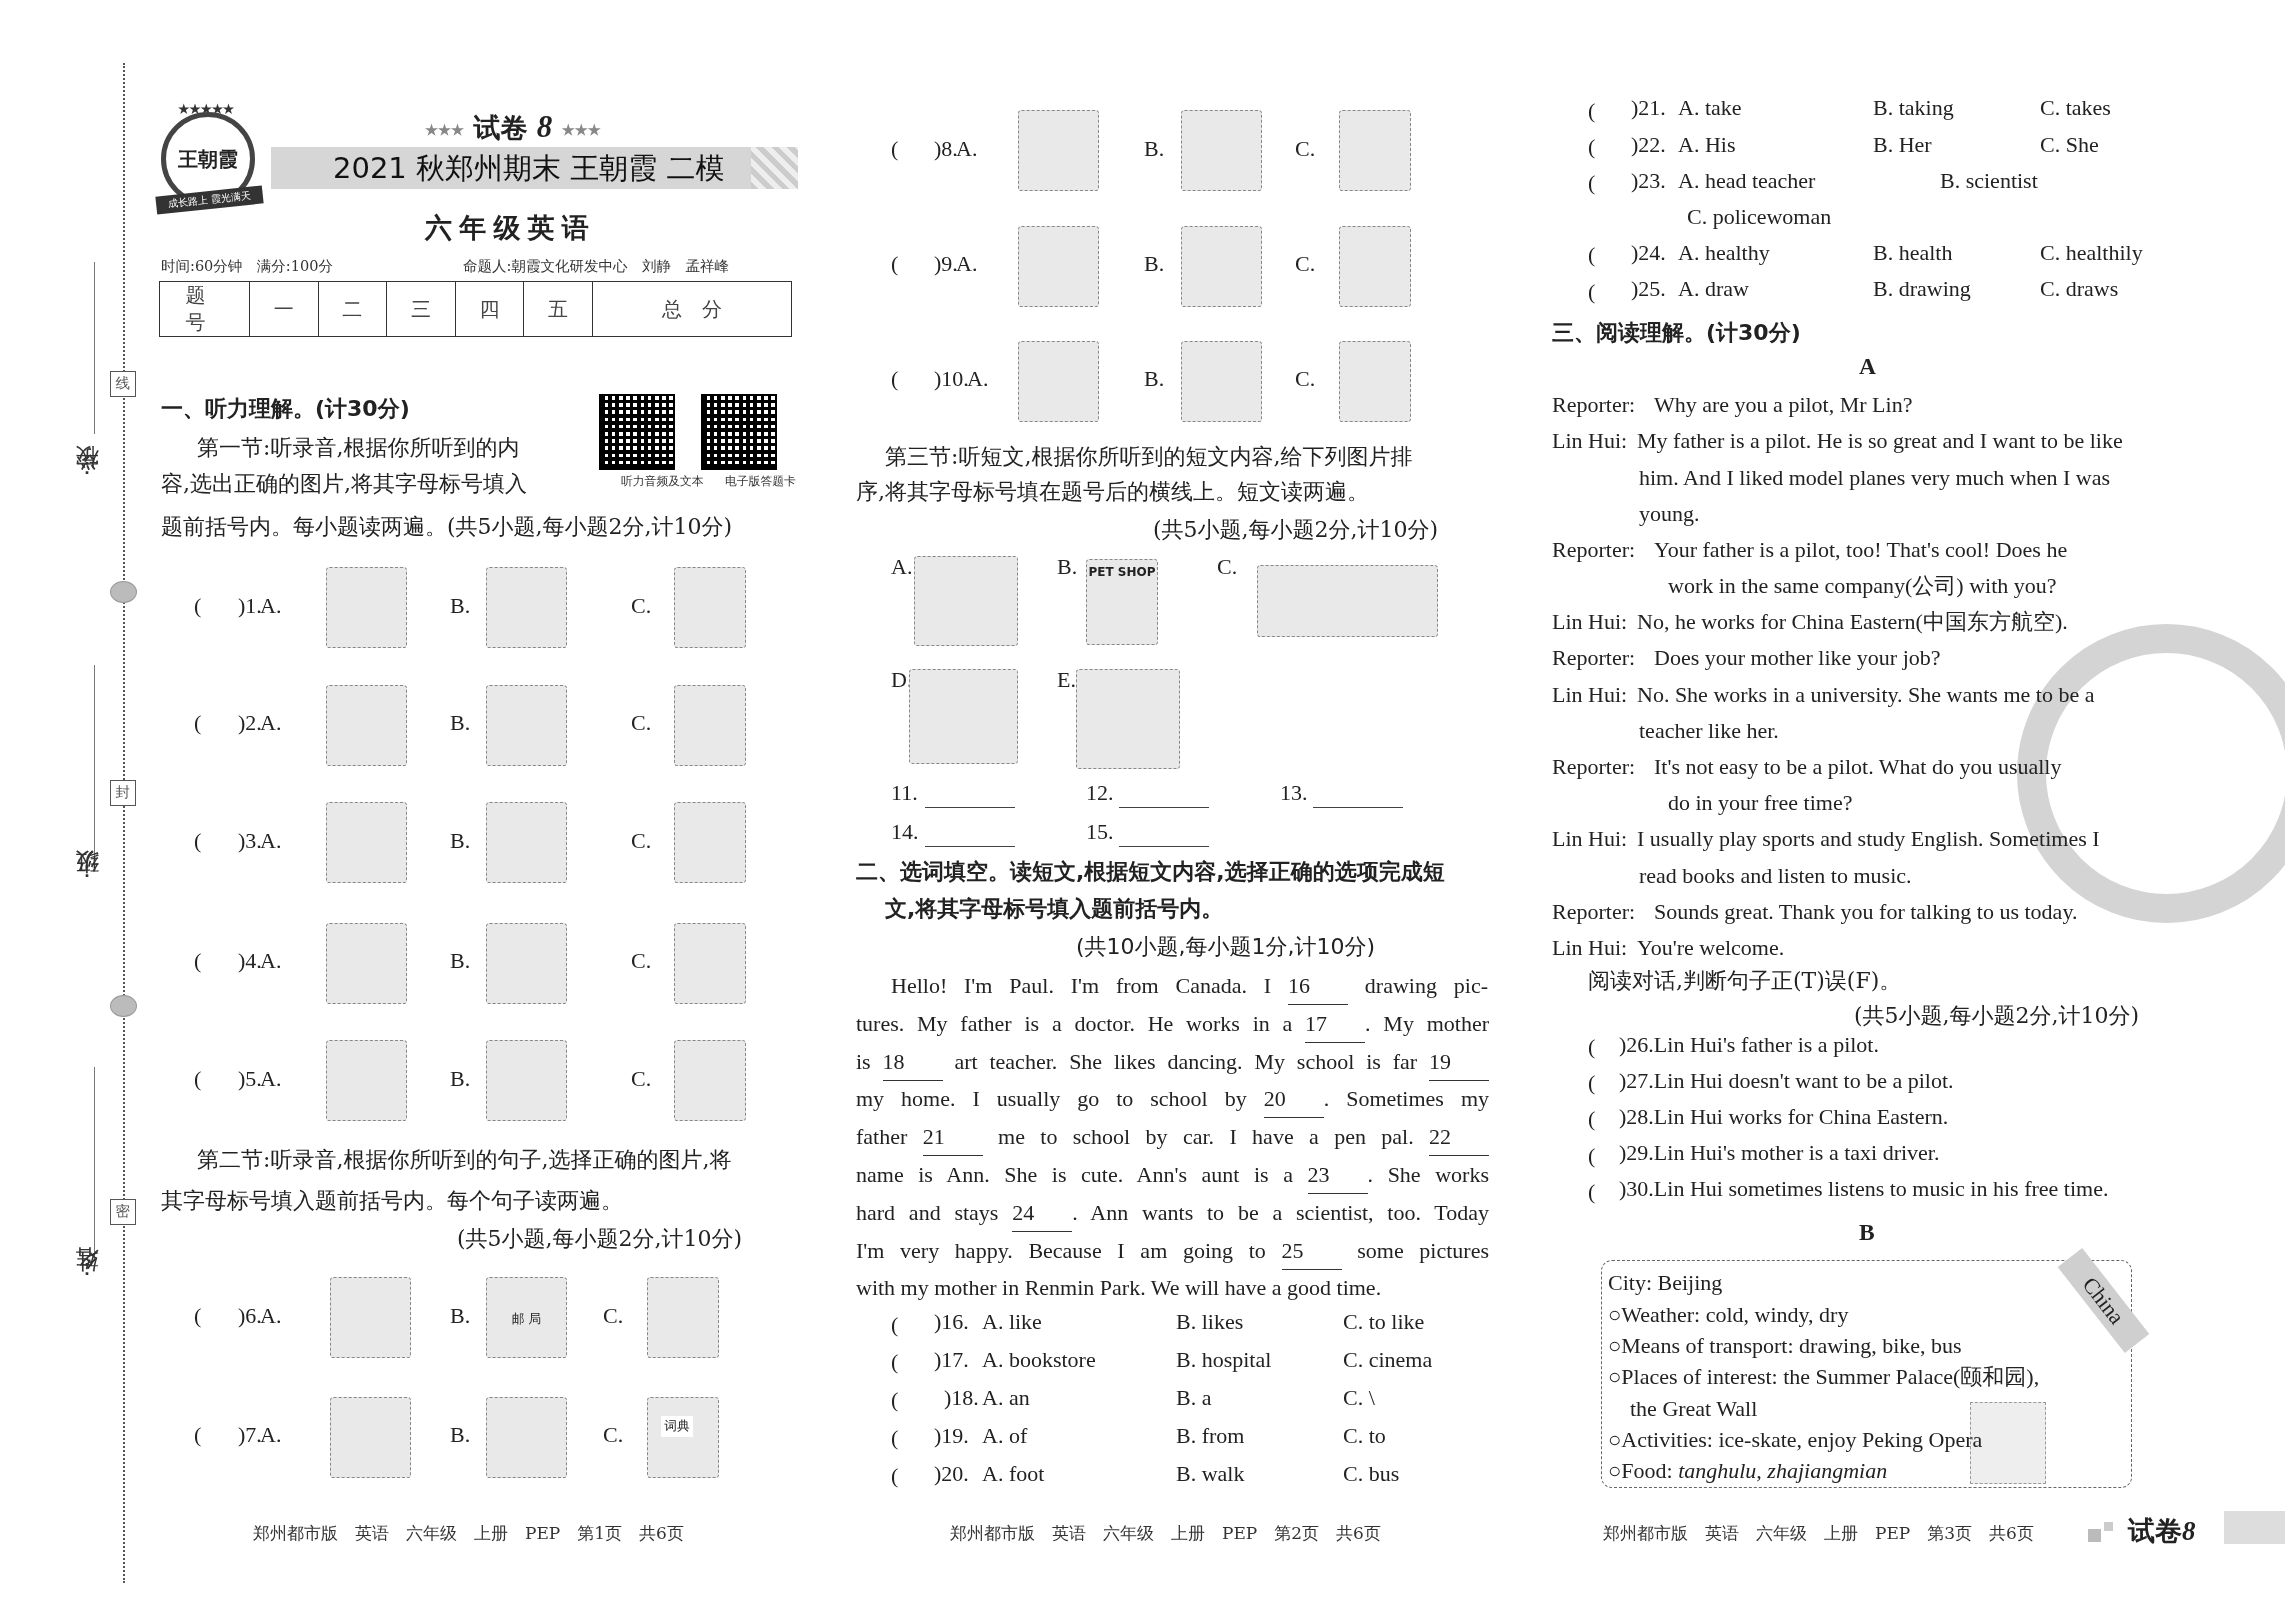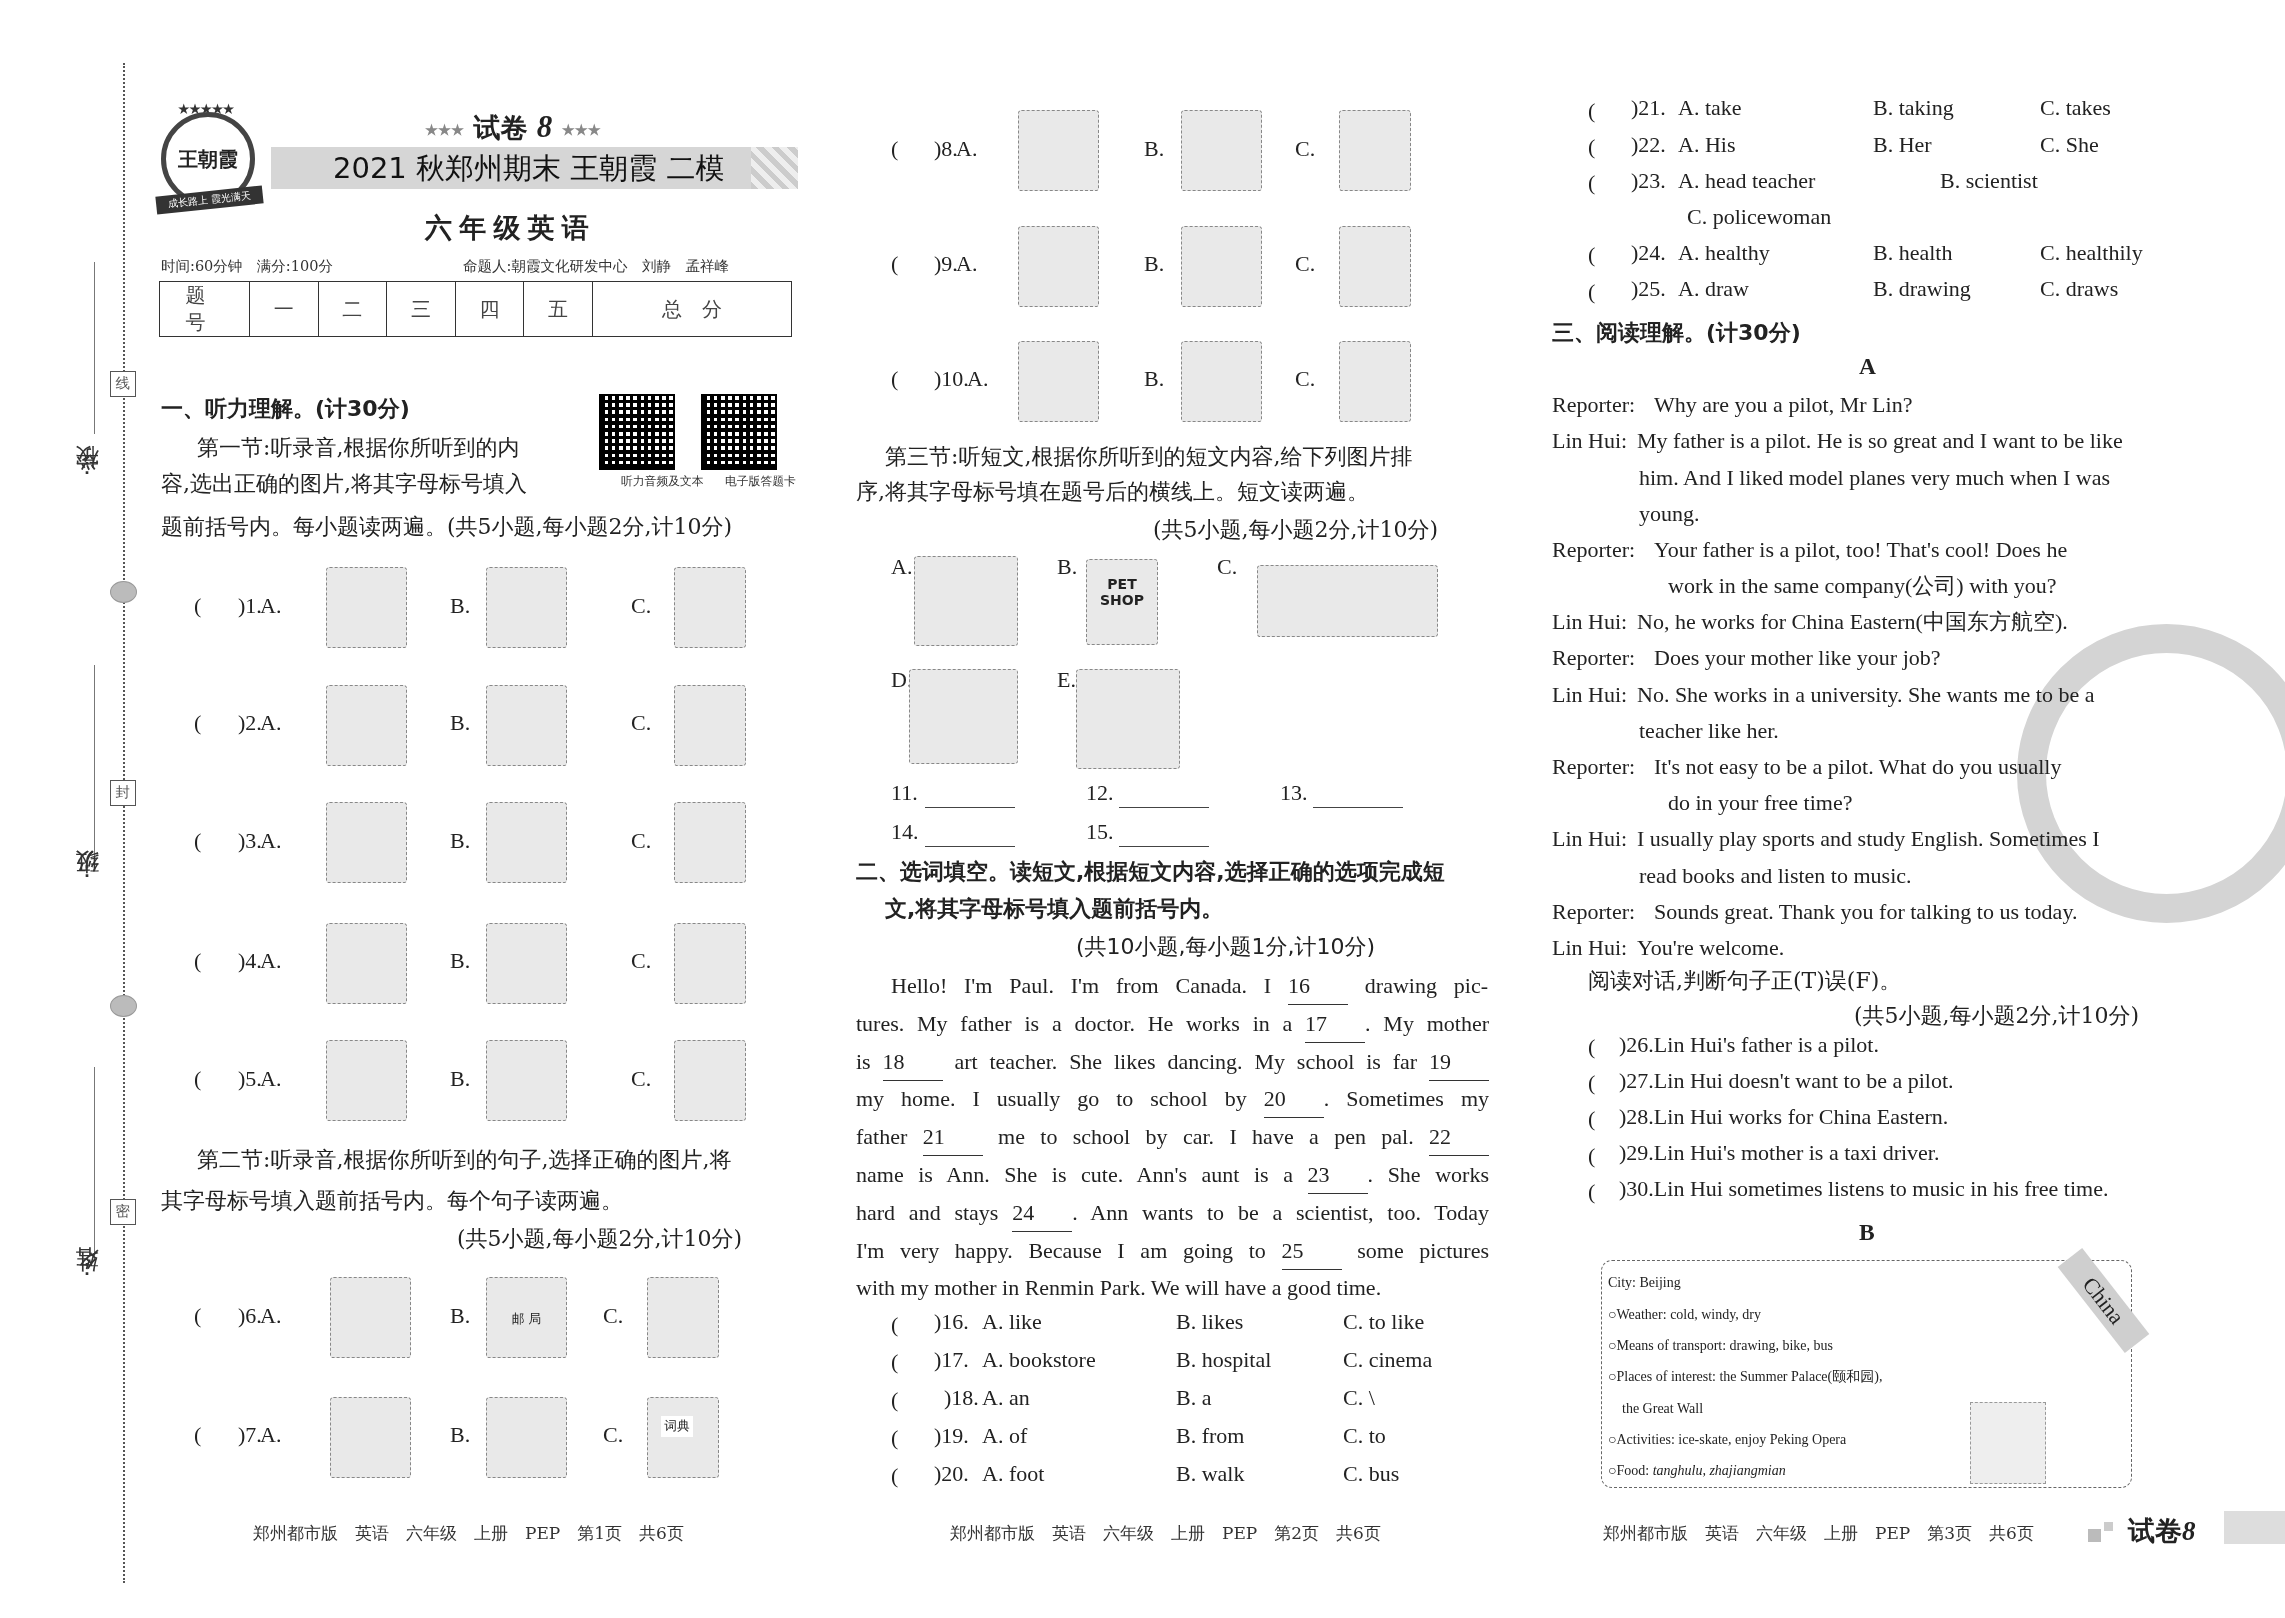--- a/index.html
+++ b/index.html
@@ -57,21 +57,21 @@
   .fill-line { position:absolute; border-bottom:1.8px solid #444; width:90px; }
 
   .col-text { position:absolute; font-size:22px; line-height:36px; font-family:"Liberation Serif",serif; }
 
   .dlg { position:absolute; font-size:22px; line-height:36px; font-family:"Liberation Serif",serif; white-space:nowrap; }
 
   .watermark { position:absolute; left:2017px; top:624px; width:299px; height:299px; border-radius:50%;
                border:29px solid #d4d4d4; box-sizing:border-box; }
 
   .card { position:absolute; left:1601px; top:1260px; width:531px; height:228px; border:1.8px dashed #666; border-radius:11px; box-sizing:border-box; }
-  .card-line { position:absolute; left:1608px; font-size:14px; line-height:31px; font-family:"Liberation Serif",serif; white-space:nowrap; }
+  .card-line { position:absolute; left:1608px; font-size:22px; line-height:31px; font-family:"Liberation Serif",serif; white-space:nowrap; }
   .china-tag { position:absolute; left:2049px; top:1285px; width:109px; height:31px; background:#cfcfcf; transform:rotate(52deg);
                font-size:22px; text-align:center; line-height:31px; font-family:"Liberation Serif",serif; }
   .wall-pic { position:absolute; left:1970px; top:1402px; width:74px; height:80px; background:#eee; border:0.9px dashed #999; }
 
   .footer { position:absolute; top:1522px; font-size:17px; font-family:"DejaVu Serif",serif; color:#333; word-spacing:7.2px; }
   .footer-badge { position:absolute; left:2085px; top:1513px; font-size:27px; font-weight:bold; font-family:"DejaVu Serif",serif; }
   .footer-badge .num { font-style:italic; font-family:"Liberation Serif",serif; }
   .footer-bar { position:absolute; left:2224px; top:1511px; width:62px; height:33px; background:#ddd; }
   .footer-sq { position:absolute; background:#bbb; }
 </style>
@@ -231,21 +231,21 @@
   </div>
 
 <div class="abs cn-body" style="left:885px;top:439px;">第三节:听短文,根据你所听到的短文内容,给下列图片排</div>
 <div class="abs cn-body" style="left:856px;top:474px;">序,将其字母标号填在题号后的横线上。短文读两遍。</div>
 <div class="abs cn-body" style="left:1153px;top:512px;">(共5小题,每小题2分,计10分)</div>
 
 <div class="opt-lbl" style="left:891px;top:554px;">A.</div>
 <div class="pic" style="left:914px;top:556px;width:104px;height:90px;"></div>
 <div class="opt-lbl" style="left:1057px;top:554px;">B.</div>
 <div class="pic" style="left:1086px;top:559px;width:72px;height:86px;">
-  <div style="position:absolute;top:16px;width:100%;text-align:center;font-size:14px;font-family:'DejaVu Sans',sans-serif;font-weight:bold;">PET SHOP</div>
+  <div style="position:absolute;top:5px;width:100%;text-align:center;font-size:12px;font-family:'DejaVu Sans',sans-serif;font-weight:bold;">PET SHOP</div>
 </div>
 <div class="opt-lbl" style="left:1217px;top:554px;">C.</div>
 <div class="pic" style="left:1257px;top:565px;width:181px;height:72px;"></div>
 <div class="opt-lbl" style="left:891px;top:667px;">D.</div>
 <div class="pic" style="left:909px;top:669px;width:109px;height:95px;"></div>
 <div class="opt-lbl" style="left:1057px;top:667px;">E.</div>
 <div class="pic" style="left:1076px;top:669px;width:104px;height:100px;"></div>
 
 <div class="opt-lbl" style="left:891px;top:780px;">11.</div>
 <div class="fill-line" style="left:925px;top:807px;"></div>

